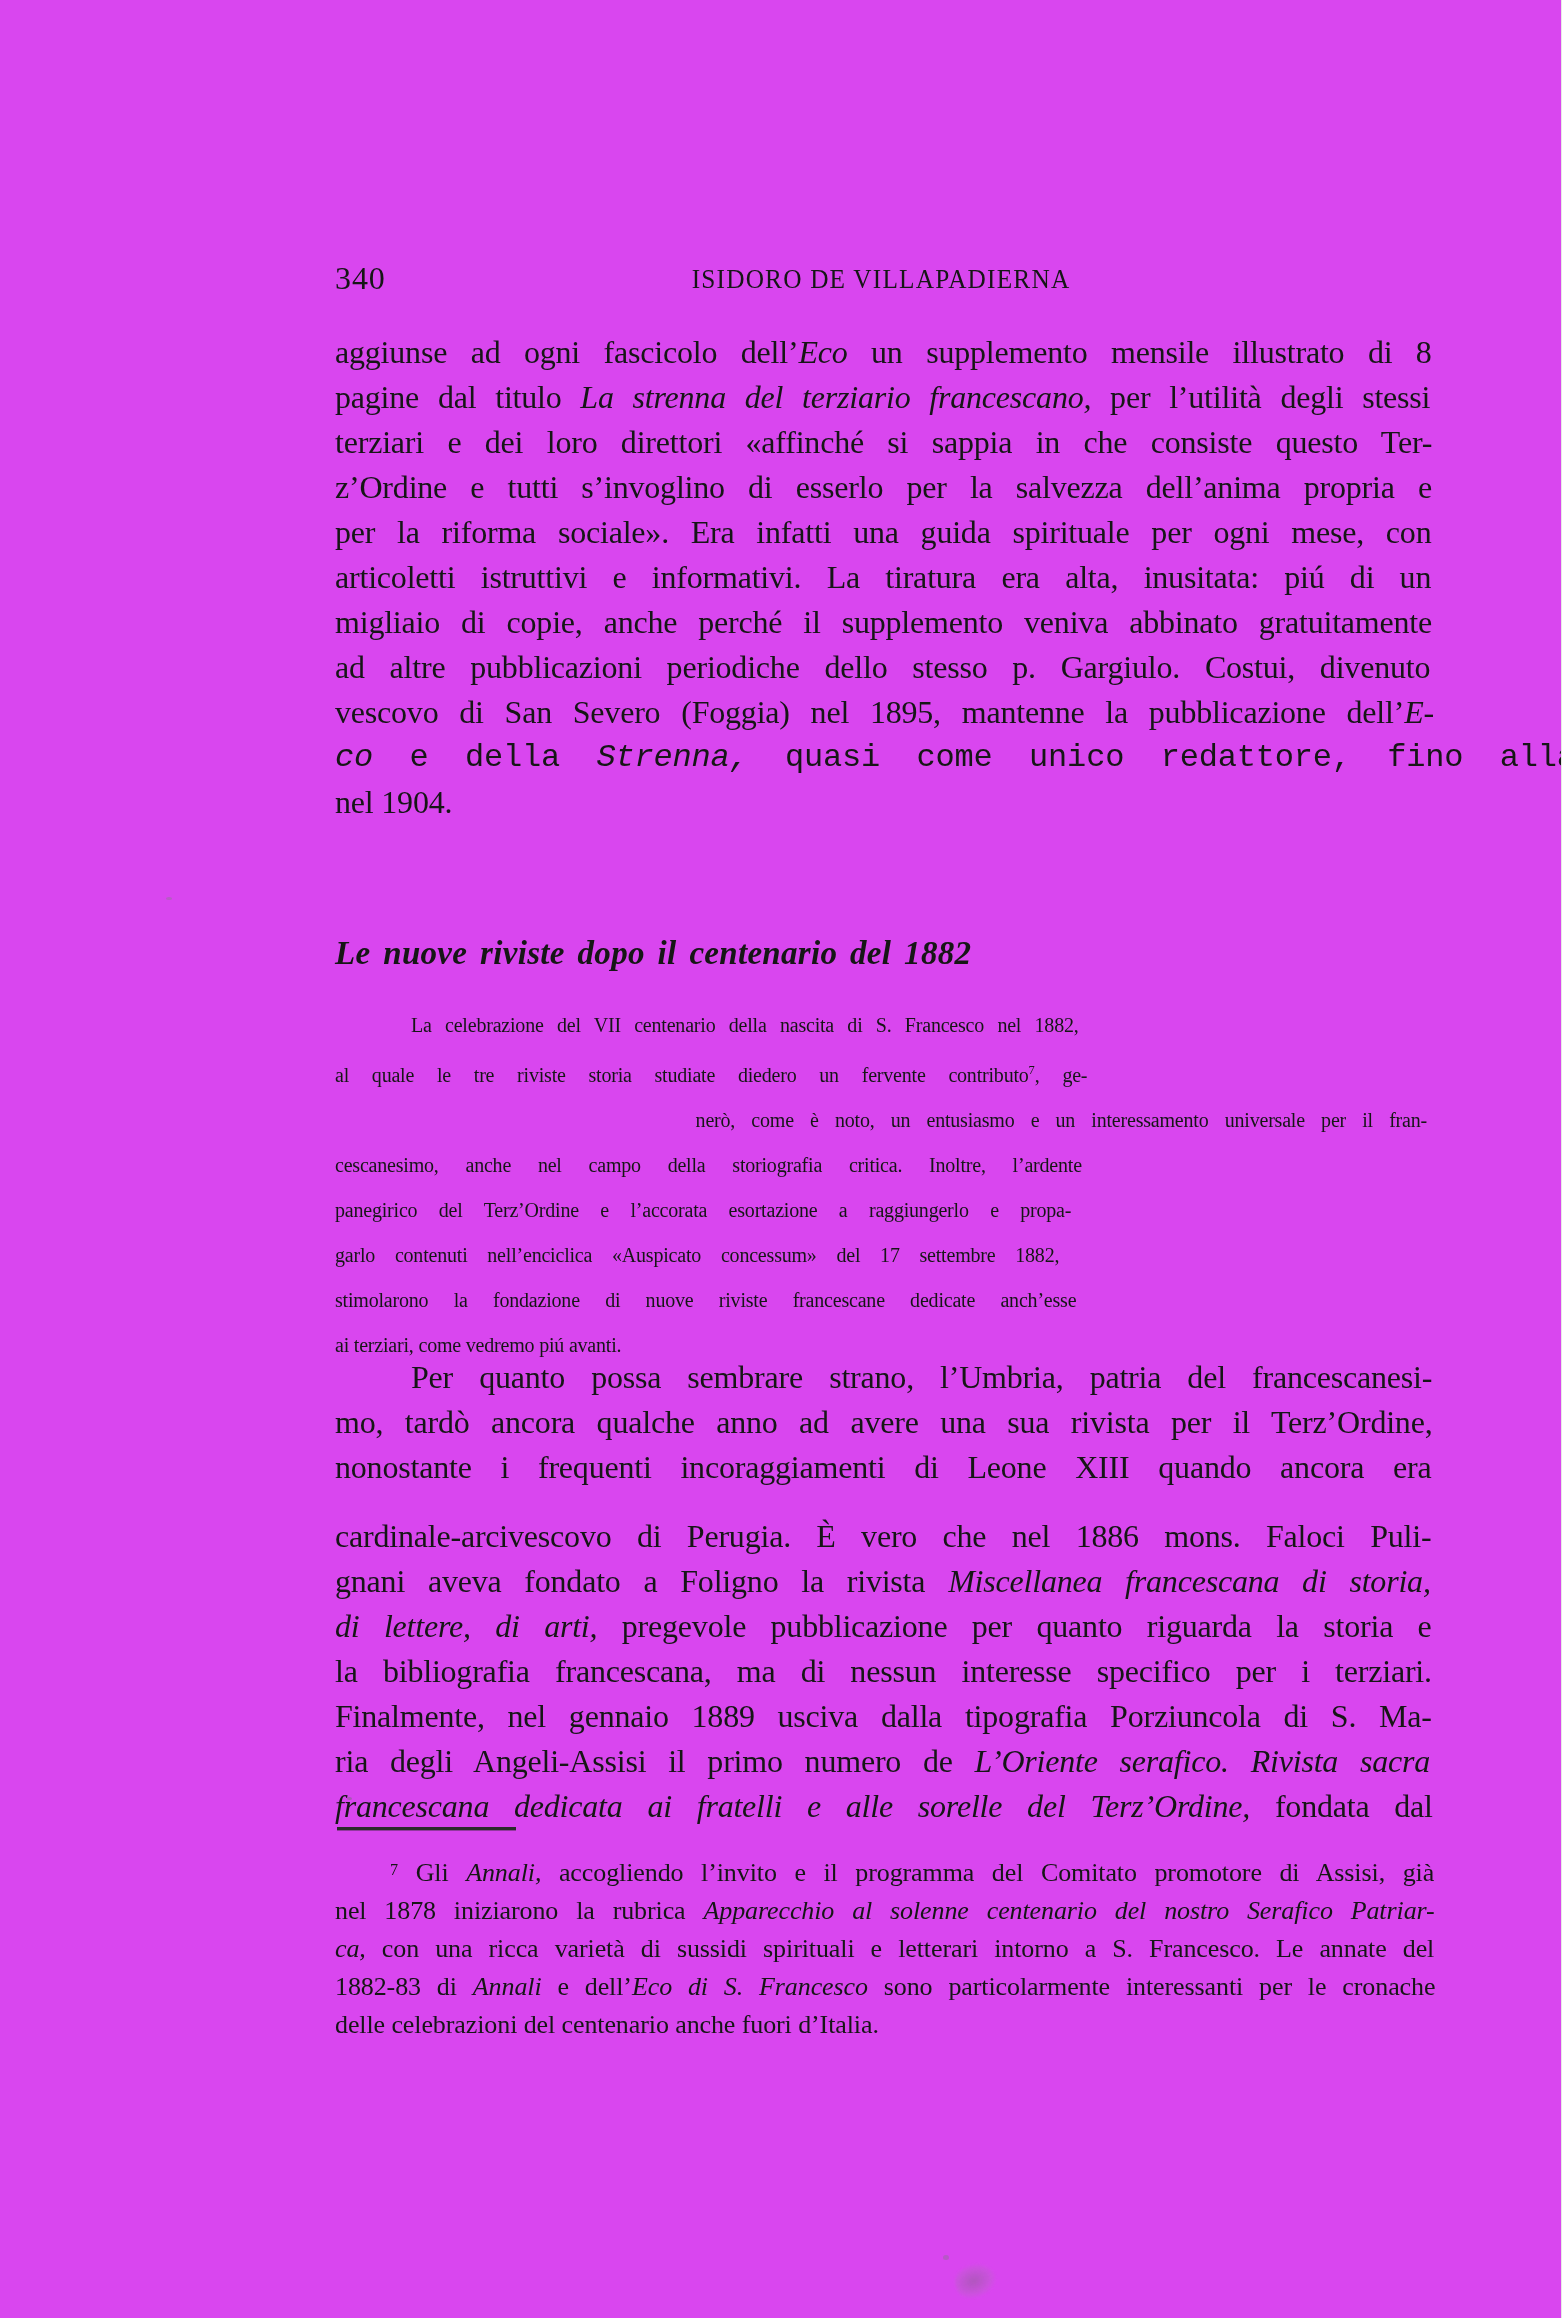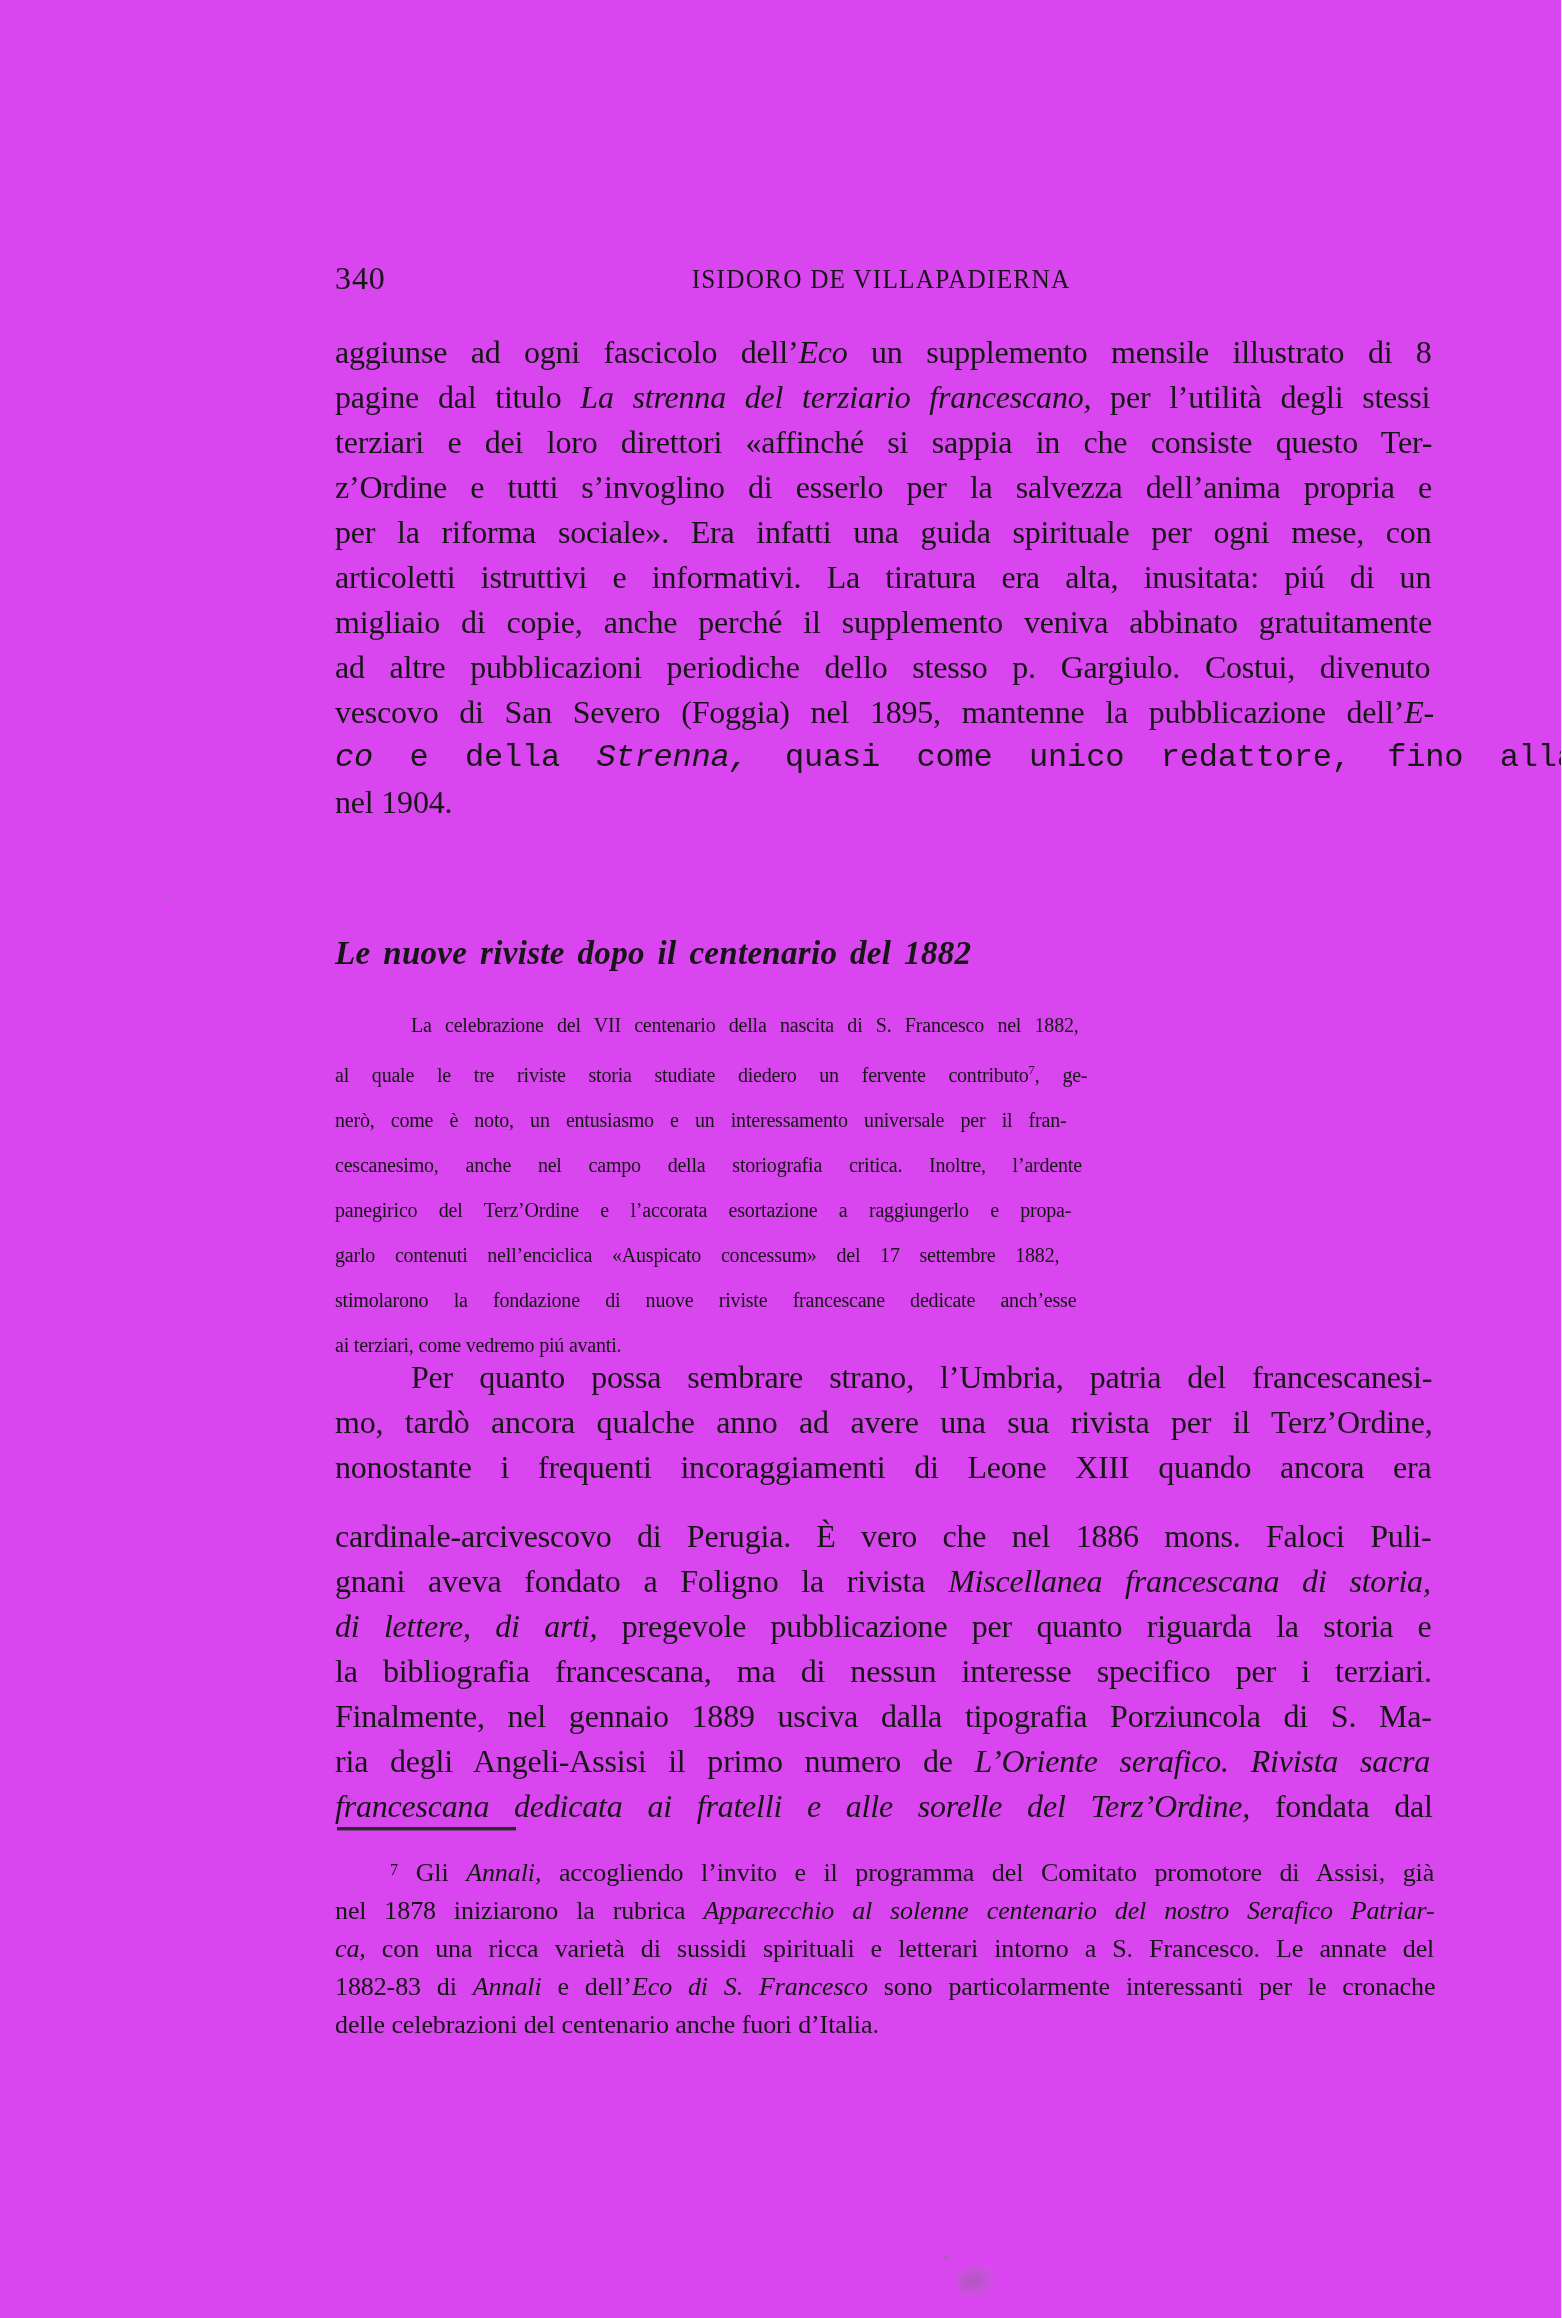--- a/index.html
+++ b/index.html
@@ -66,21 +66,21 @@
       <div class="line"><span><span class="r">nel 1904.</span></span></div>
     </section>
 
   <h2 class="block b-heading">
       <div class="line"><span><span class="i">Le nuove riviste dopo il centenario del 1882</span></span></div>
     </h2>
 
   <section class="block b-para2">
       <div class="line ind" style="word-spacing: 8.5px;"><span><span class="r">La celebrazione del VII centenario della nascita di S. Francesco nel 1882,</span></span></div>
       <div class="line" style="word-spacing: 18px;"><span><span class="r">al quale le tre riviste storia studiate diedero un fervente contributo</span><span class="s">7</span><span class="r">, ge-</span></span></div>
-      <div class="line" style="word-spacing: 11.4px;"><span><span class="r">nerò, come è noto, un entusiasmo e un interessamento universale per il fran-</span></span></div>
+      <div class="line" style="word-spacing: 11.4px; text-align: right;"><span><span class="r">nerò, come è noto, un entusiasmo e un interessamento universale per il fran-</span></span></div>
       <div class="line" style="word-spacing: 22px;"><span><span class="r">cescanesimo, anche nel campo della storiografia critica. Inoltre, l’ardente</span></span></div>
       <div class="line" style="word-spacing: 16.6px;"><span><span class="r">panegirico del Terz’Ordine e l’accorata esortazione a raggiungerlo e propa-</span></span></div>
       <div class="line" style="word-spacing: 15px;"><span><span class="r">garlo contenuti nell’enciclica «Auspicato concessum» del 17 settembre 1882,</span></span></div>
       <div class="line" style="word-spacing: 20.5px;"><span><span class="r">stimolarono la fondazione di nuove riviste francescane dedicate anch’esse</span></span></div>
       <div class="line"><span><span class="r">ai terziari, come vedremo piú avanti.</span></span></div>
     </section>
 
   <section class="block b-para3">
       <div class="line ind" style="word-spacing: 18.3px;"><span><span class="r">Per quanto possa sembrare strano, l’Umbria, patria del francescanesi-</span></span></div>
       <div class="line" style="word-spacing: 13.7px;"><span><span class="r">mo, tardò ancora qualche anno ad avere una sua rivista per il Terz’Ordine,</span></span></div>

